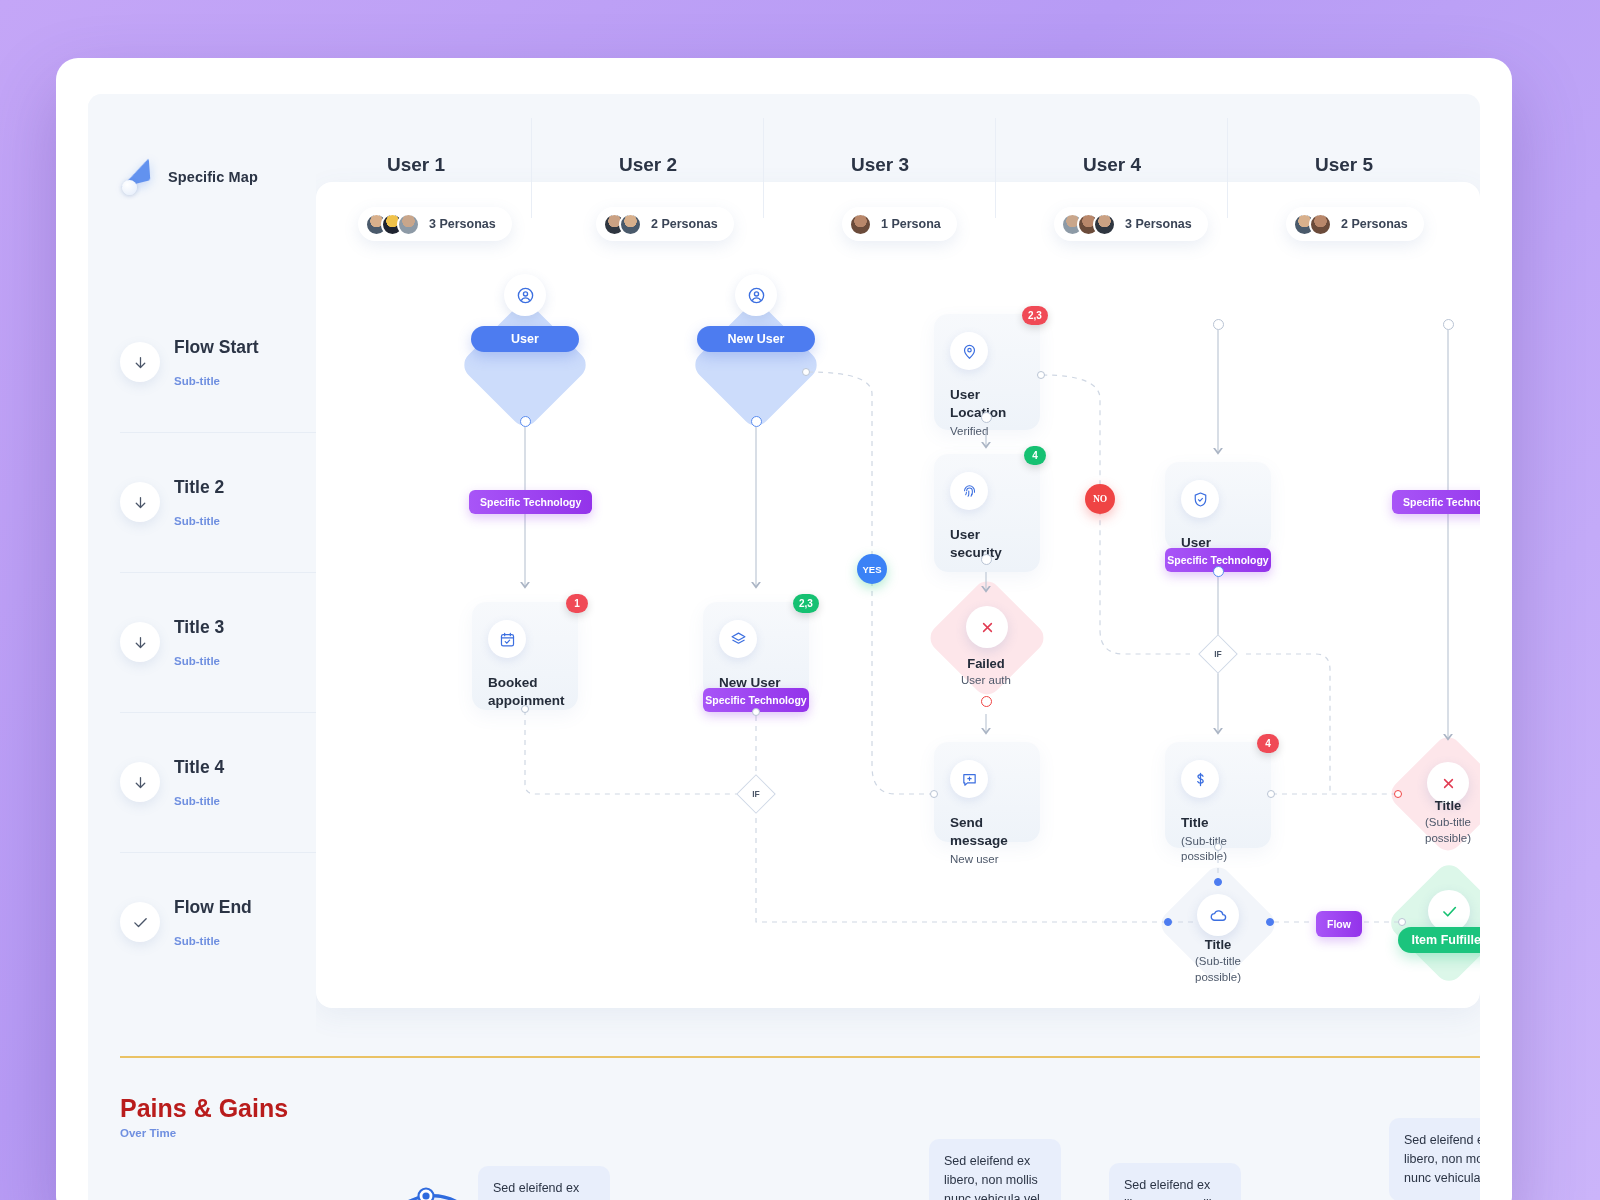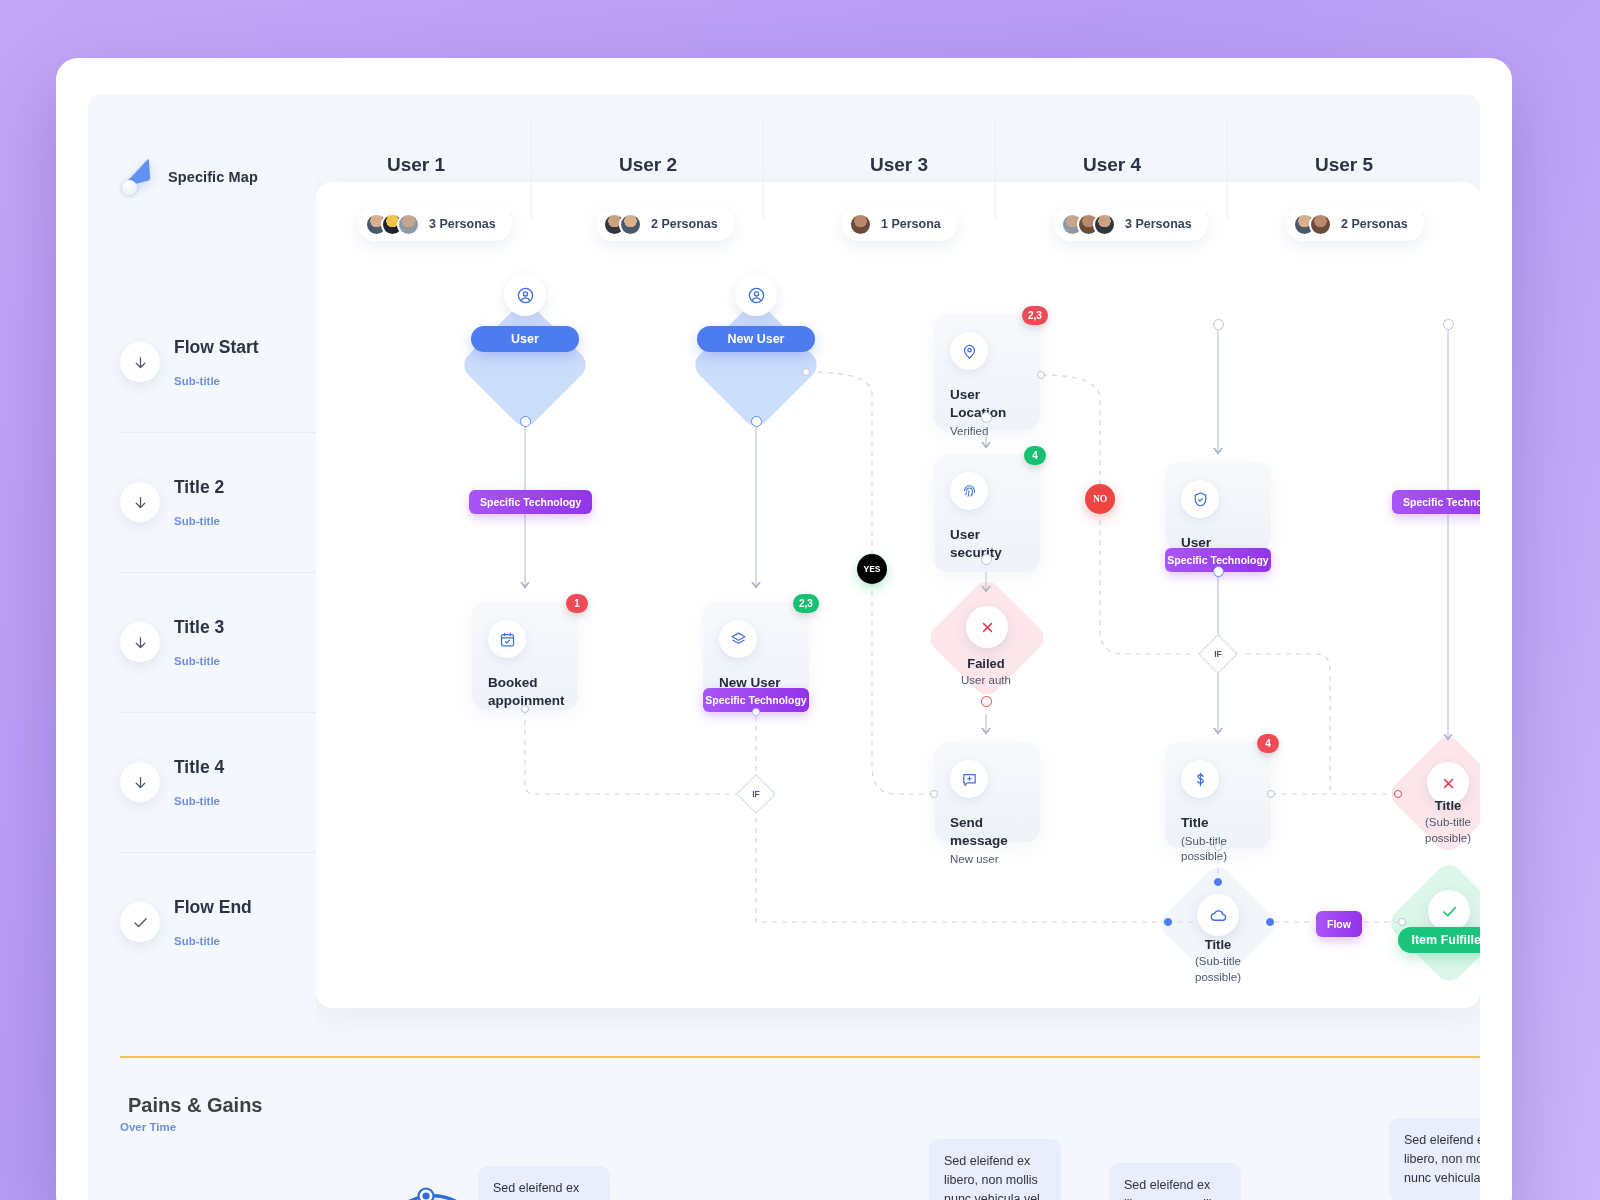--- a/index.html
+++ b/index.html
@@ -120,21 +120,21 @@
     line-height: 1.15;
   }
   .rail-txt .s {
     font-size: 11.5px;
     font-weight: 600;
     color: #6f8fe0;
     margin-top: 18px;
   }
 
   .pg-block { position: absolute; left: 32px; top: 1000px; }
-  .pg-block .t { font-size: 20px; font-weight: 700; color: #404040; margin-left: 8px; }
+  .pg-block .t { font-size: 25px; font-weight: 700; color: #b91c1c; }
   .pg-block .s { font-size: 11.5px; font-weight: 600; color: #6f8fe0; margin-top: 4px; }
 
   
   .canvas {
     position: absolute;
     left: 228px; top: 0;
     width: 1164px;
     height: 100%;
   }
   .flow-card {
@@ -311,21 +311,21 @@
   .yn {
     position: absolute;
     width: 30px; height: 30px;
     border-radius: 50%;
     display: flex; align-items: center; justify-content: center;
     font-size: 9.5px;
     font-weight: 700;
     color: #fff;
     z-index: 7;
   }
-  .yn.yes { background: #000000; box-shadow: 0 4px 12px rgba(22,193,114,.34); font-family: Liberation Mono, monospace; }
+  .yn.yes { background: #3b82f6; box-shadow: 0 4px 12px rgba(22,193,114,.34); }
   .yn.no  { background: #ef4444; box-shadow: 0 4px 12px rgba(239,68,68,.34); font-family: Liberation Serif, serif; }
 
   .ifdia {
     position: absolute;
     width: 28px; height: 28px;
     transform: rotate(45deg);
     border: 1.3px solid #cfd8e6;
     background: #fff;
     z-index: 6;
   }
@@ -475,21 +475,21 @@
     </div>
 
     <div class="col-heads">
       <div class="col-sep" style="left:215px"></div>
       <div class="col-sep" style="left:447px"></div>
       <div class="col-sep" style="left:679px"></div>
       <div class="col-sep" style="left:911px"></div>
 
       <div class="col-head" style="left:-16px">User 1</div>
       <div class="col-head" style="left:216px">User 2</div>
-      <div class="col-head" style="left:467px">User 3</div>
+      <div class="col-head" style="left:448px">User 3</div>
       <div class="col-head" style="left:680px">User 4</div>
       <div class="col-head" style="left:912px">User 5</div>
 
       <div class="persona-pill" style="left:42px; top:113px">
         <div class="avatars">
           <div class="av a1"></div>
           <div class="av a2"></div>
           <div class="av a3"></div>
         </div>
         <span class="persona-txt">3 Personas</span>

